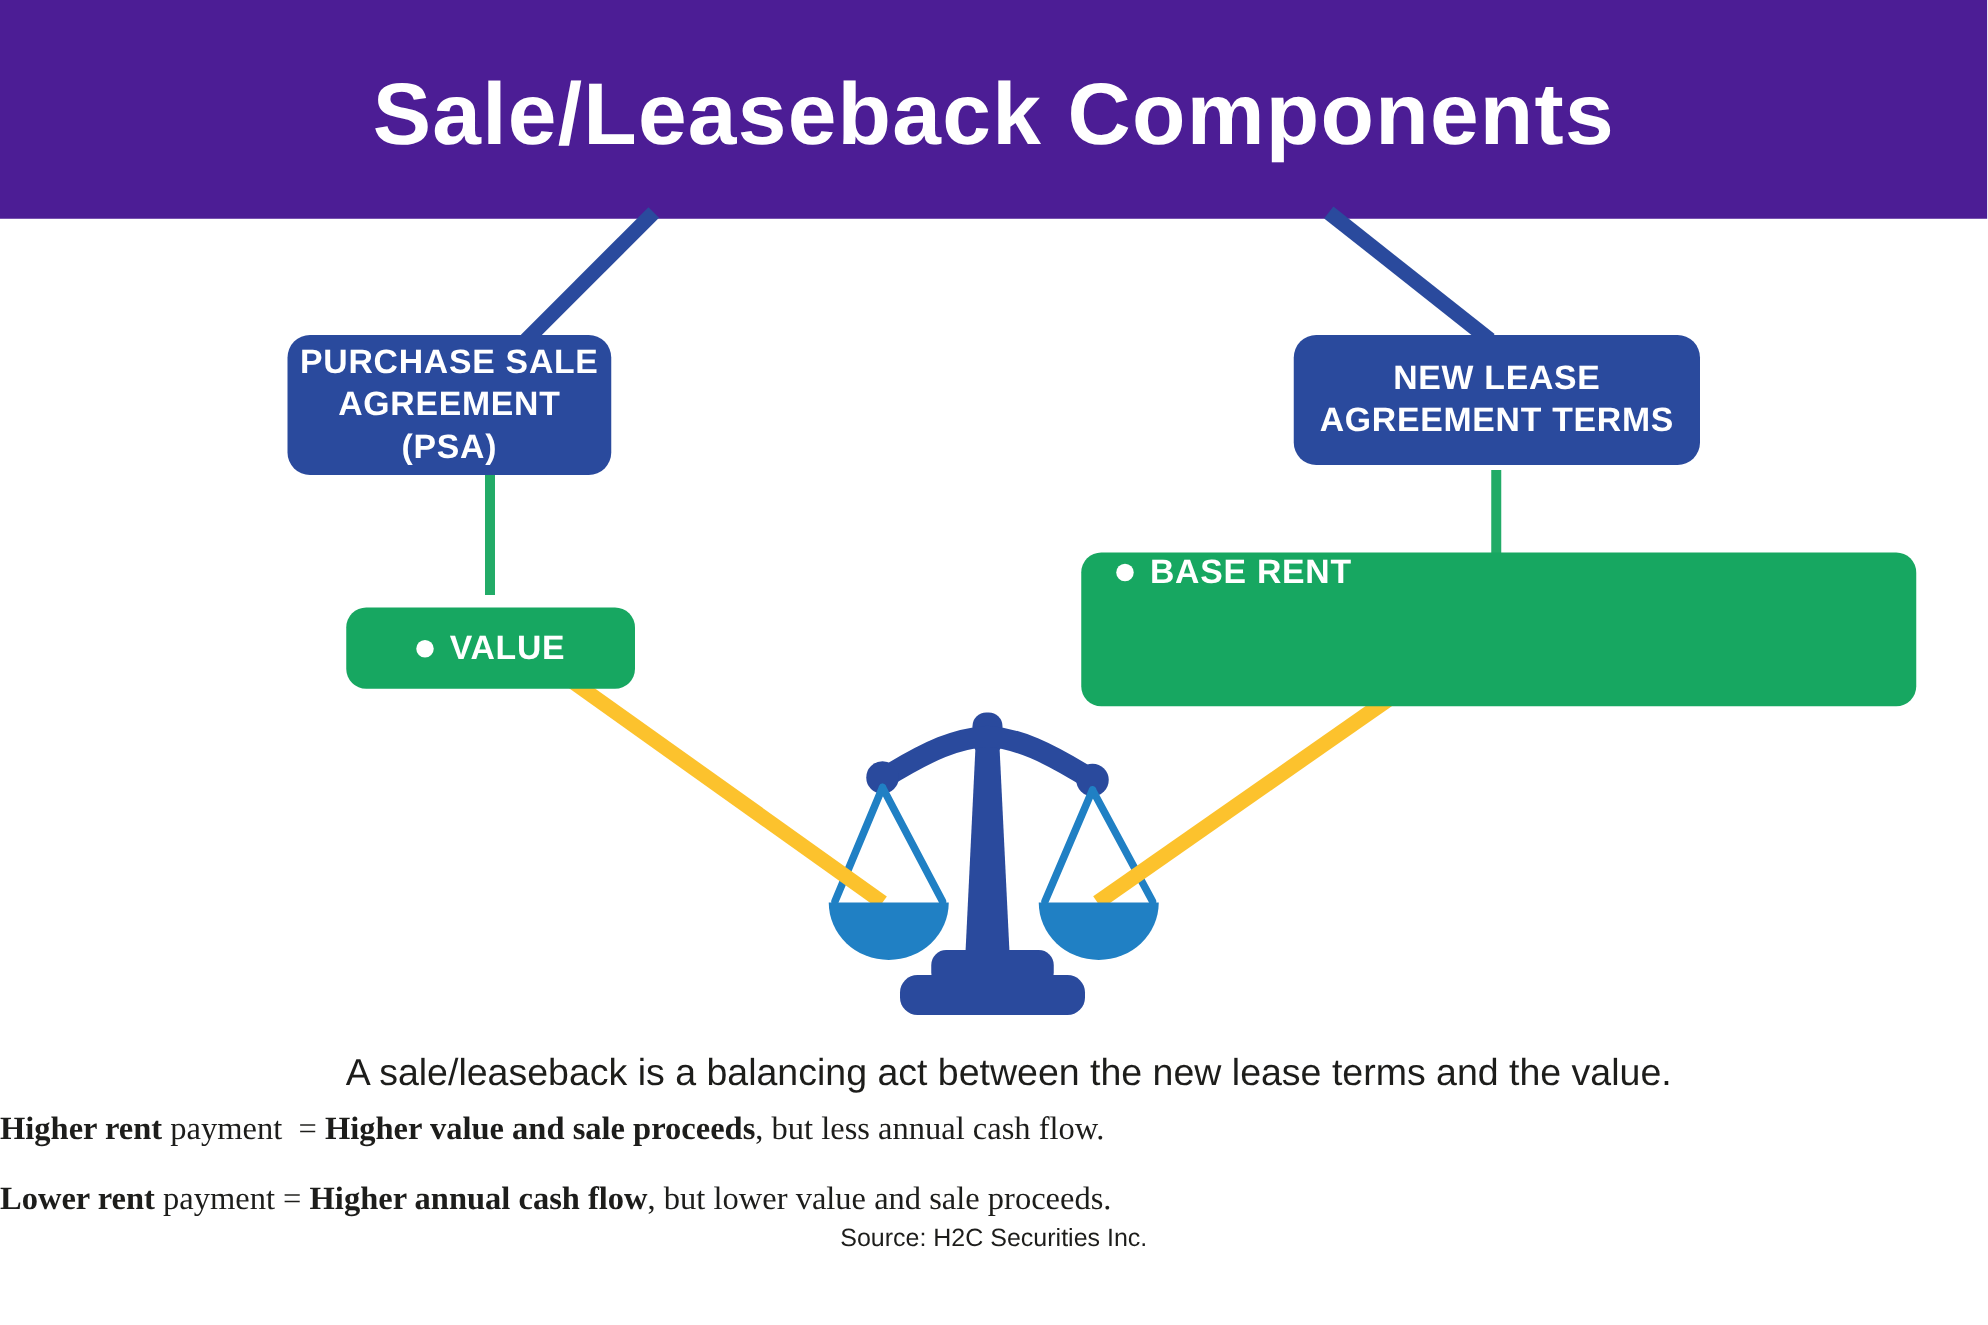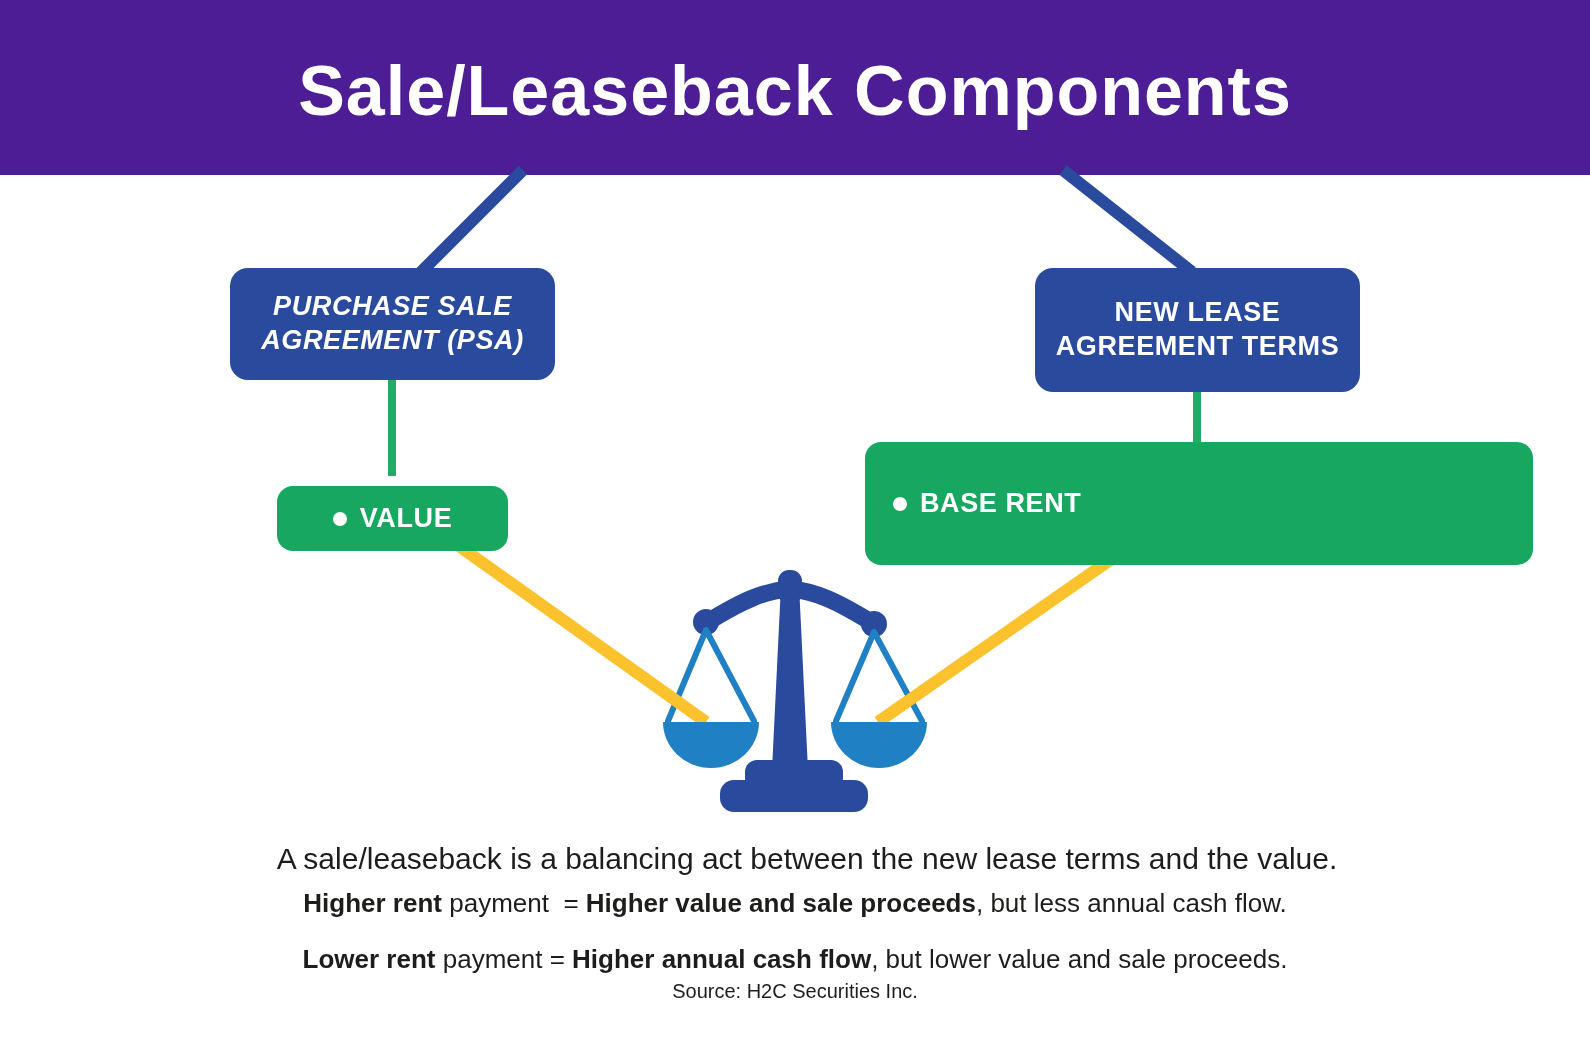--- a/index.html
+++ b/index.html
@@ -50,22 +50,22 @@
     display: flex;
     flex-direction: column;
     align-items: center;
     justify-content: center;
     text-align: center;
     font-weight: bold;
     font-size: 27px;
     line-height: 1.25;
     letter-spacing: 0.6px;
   }
-  #psa-box   { left: 230px;  top: 268px; width: 325px; height: 112px; font-style: italic; }
-  #lease-box { left: 1035px; top: 268px; width: 325px; height: 124px; }
+  #psa-box   { left: 230px;  top: 268px; width: 259px; height: 112px; }
+  #lease-box { left: 1035px; top: 268px; width: 325px; height: 104px; }
 
   
   .greenbox {
     position: absolute;
     background: #17a761;
     border-radius: 16px;
     color: #ffffff;
     font-weight: bold;
     font-size: 27px;
     letter-spacing: 0.6px;
@@ -75,21 +75,20 @@
     width: 231px; height: 65px;
     display: flex;
     align-items: center;
     justify-content: center;
     gap: 13px;
   }
   #terms-box {
     left: 865px; top: 442px;
     width: 668px; height: 123px;
     display: flex;
-    align-items: center;
     padding: 0 28px;
   }
   .term-col { display: flex; flex-direction: column; gap: 15px; }
   .term-col.c1 { width: 322px; }
   .term { display: flex; align-items: center; gap: 13px; white-space: nowrap; }
   .dot {
     width: 14px; height: 14px;
     border-radius: 50%;
     background: #ffffff;
     flex: 0 0 auto;
@@ -103,24 +102,24 @@
     margin: 12px;
     text-align: center;
     font-size: 30px;
     color: #1d1d1b;
   }
   .caption2 {
     position: absolute;
     left: 0;
     width: 100%;
     margin: 0;
-    text-align: center;
     font-size: 26px;
     color: #1d1d1b;
     white-space: pre-wrap;
+    font-family: Liberation Serif, serif;
   }
   #caption-line2 { top: 888px; }
   #caption-line3 { top: 944px; }
   .source {
     position: absolute;
     top: 980px; left: 0;
     width: 100%;
     margin: 0;
     text-align: center;
     font-size: 20px;

